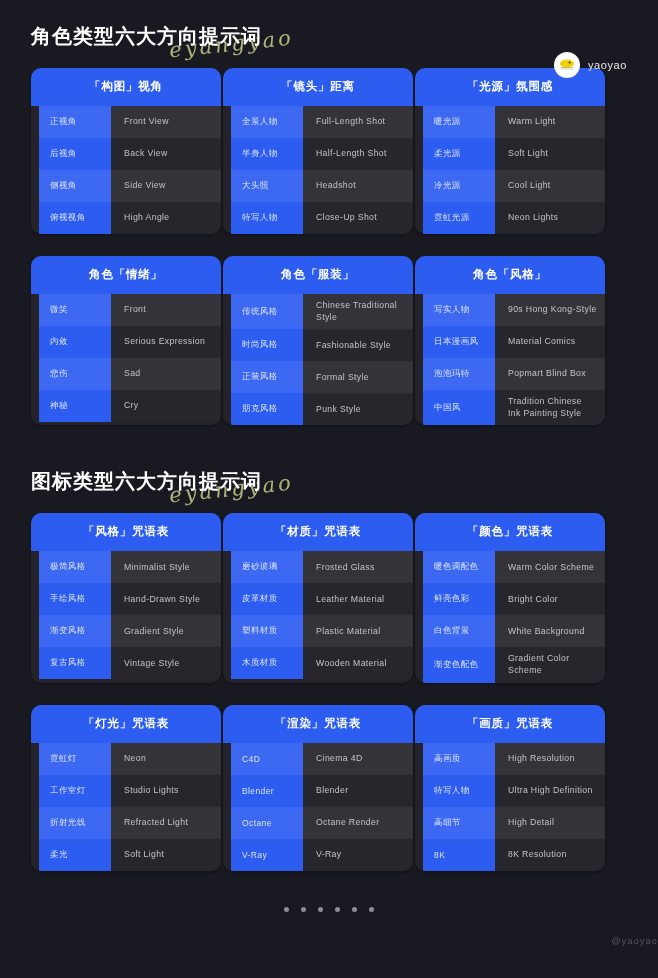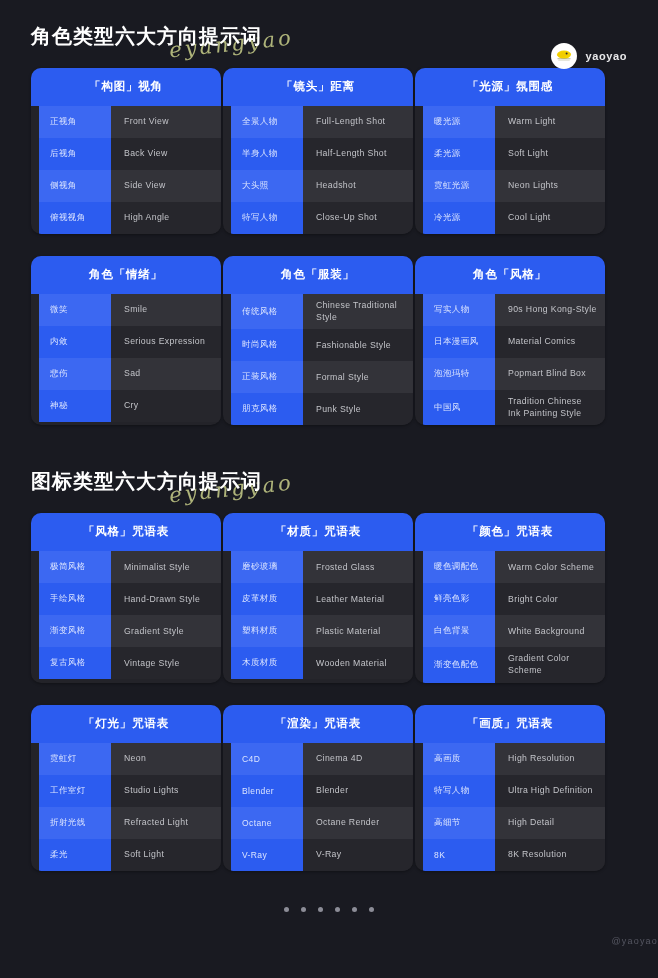--- a/index.html
+++ b/index.html
@@ -33,22 +33,22 @@
     font-size: 21px;
     color: #c9cf8a;
     opacity: .85;
     transform: rotate(-6deg);
     letter-spacing: 3px;
     white-space: nowrap;
     pointer-events: none;
   }
 
   .brand {
-    position: absolute; right: 31px; top: 17px;
-    display: flex; align-items: center; gap: 8px; font-weight: bold;
+    position: absolute; right: 31px; top: 26px;
+    display: flex; align-items: center; gap: 8px;
   }
   .brand-logo {
     width: 26px; height: 26px; border-radius: 50%;
     background: #ffffff;
     display: flex; align-items: center; justify-content: center;
     overflow: hidden;
   }
   .brand-name { font-size: 11px; color: #e8e8ea; letter-spacing: .6px; }
 
   
@@ -195,41 +195,41 @@
       <div class="card-rows">
         <div class="row">
           <div class="row-key">暖光源</div>
           <div class="row-val">Warm Light</div>
         </div>
         <div class="row">
           <div class="row-key">柔光源</div>
           <div class="row-val">Soft Light</div>
         </div>
         <div class="row">
+          <div class="row-key">冷光源</div>
+          <div class="row-val">Cool Light</div>
+        </div>
+        <div class="row">
           <div class="row-key">霓虹光源</div>
           <div class="row-val">Neon Lights</div>
         </div>
-        <div class="row">
-          <div class="row-key">冷光源</div>
-          <div class="row-val">Cool Light</div>
-        </div>
       </div>
     </div>
   </div>
 
   <div class="gap-lg"></div>
 
   <div class="card-grid">
 
     <div class="card">
       <div class="card-header">角色「情绪」</div>
       <div class="card-rows">
         <div class="row">
           <div class="row-key">微笑</div>
-          <div class="row-val">Smile</div>
+          <div class="row-val">Front</div>
         </div>
         <div class="row">
           <div class="row-key">内敛</div>
           <div class="row-val">Serious Expression</div>
         </div>
         <div class="row">
           <div class="row-key">悲伤</div>
           <div class="row-val">Sad</div>
         </div>
         <div class="row">

